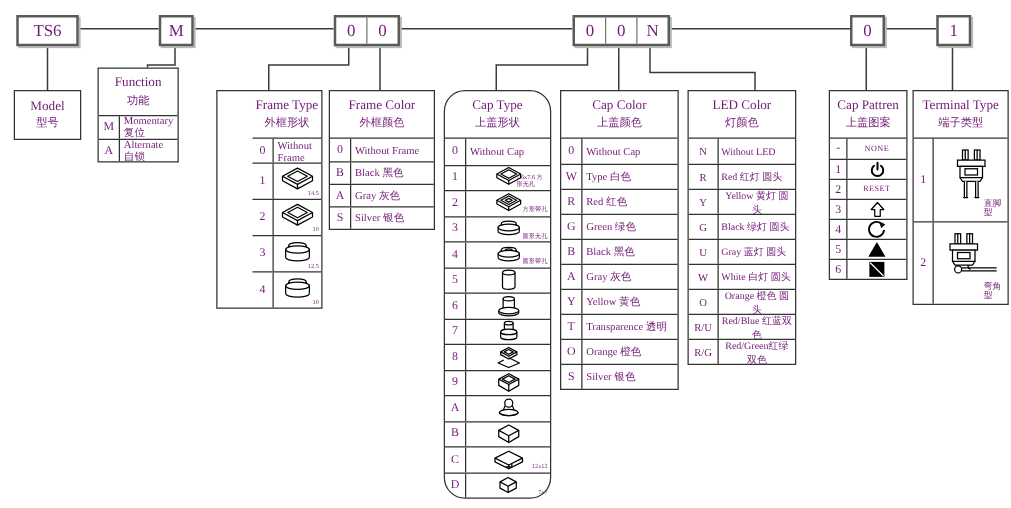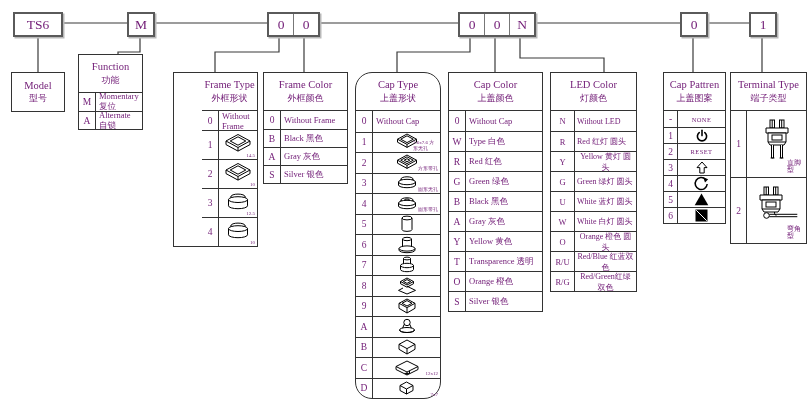--- a/index.html
+++ b/index.html
@@ -548,27 +548,27 @@
         </div>
         <div class="row">
           <div class="code">Y</div>
           <div class="val">
             <span class="lbl">Yellow 黄灯 圆头</span>
           </div>
         </div>
         <div class="row">
           <div class="code">G</div>
           <div class="val">
-            <span class="lbl">Green 绿灯 圆头</span>
+            <span class="lbl">Black 绿灯 圆头</span>
           </div>
         </div>
         <div class="row">
           <div class="code">U</div>
           <div class="val">
-            <span class="lbl">White 蓝灯 圆头</span>
+            <span class="lbl">Gray 蓝灯 圆头</span>
           </div>
         </div>
         <div class="row">
           <div class="code">W</div>
           <div class="val">
             <span class="lbl">White 白灯 圆头</span>
           </div>
         </div>
         <div class="row">
           <div class="code">O</div>

